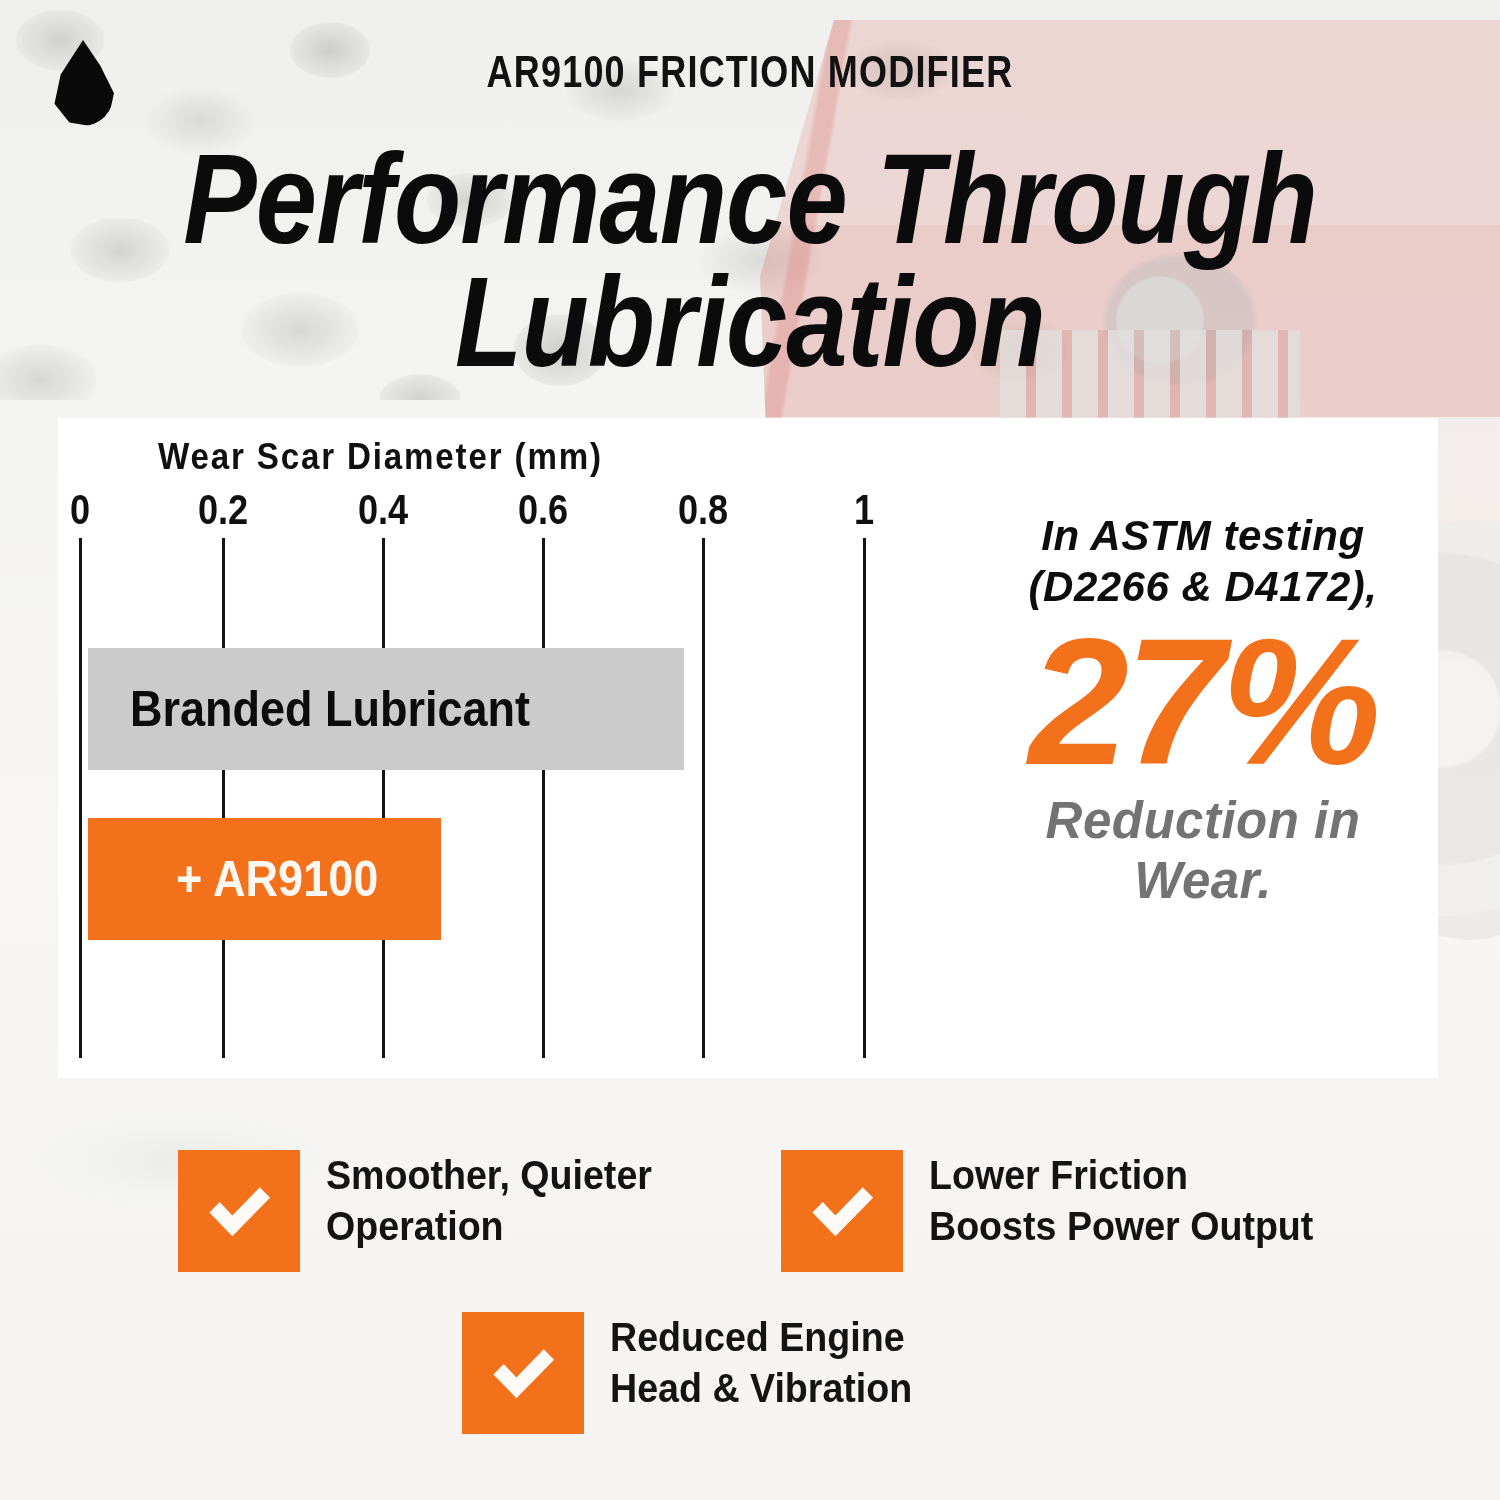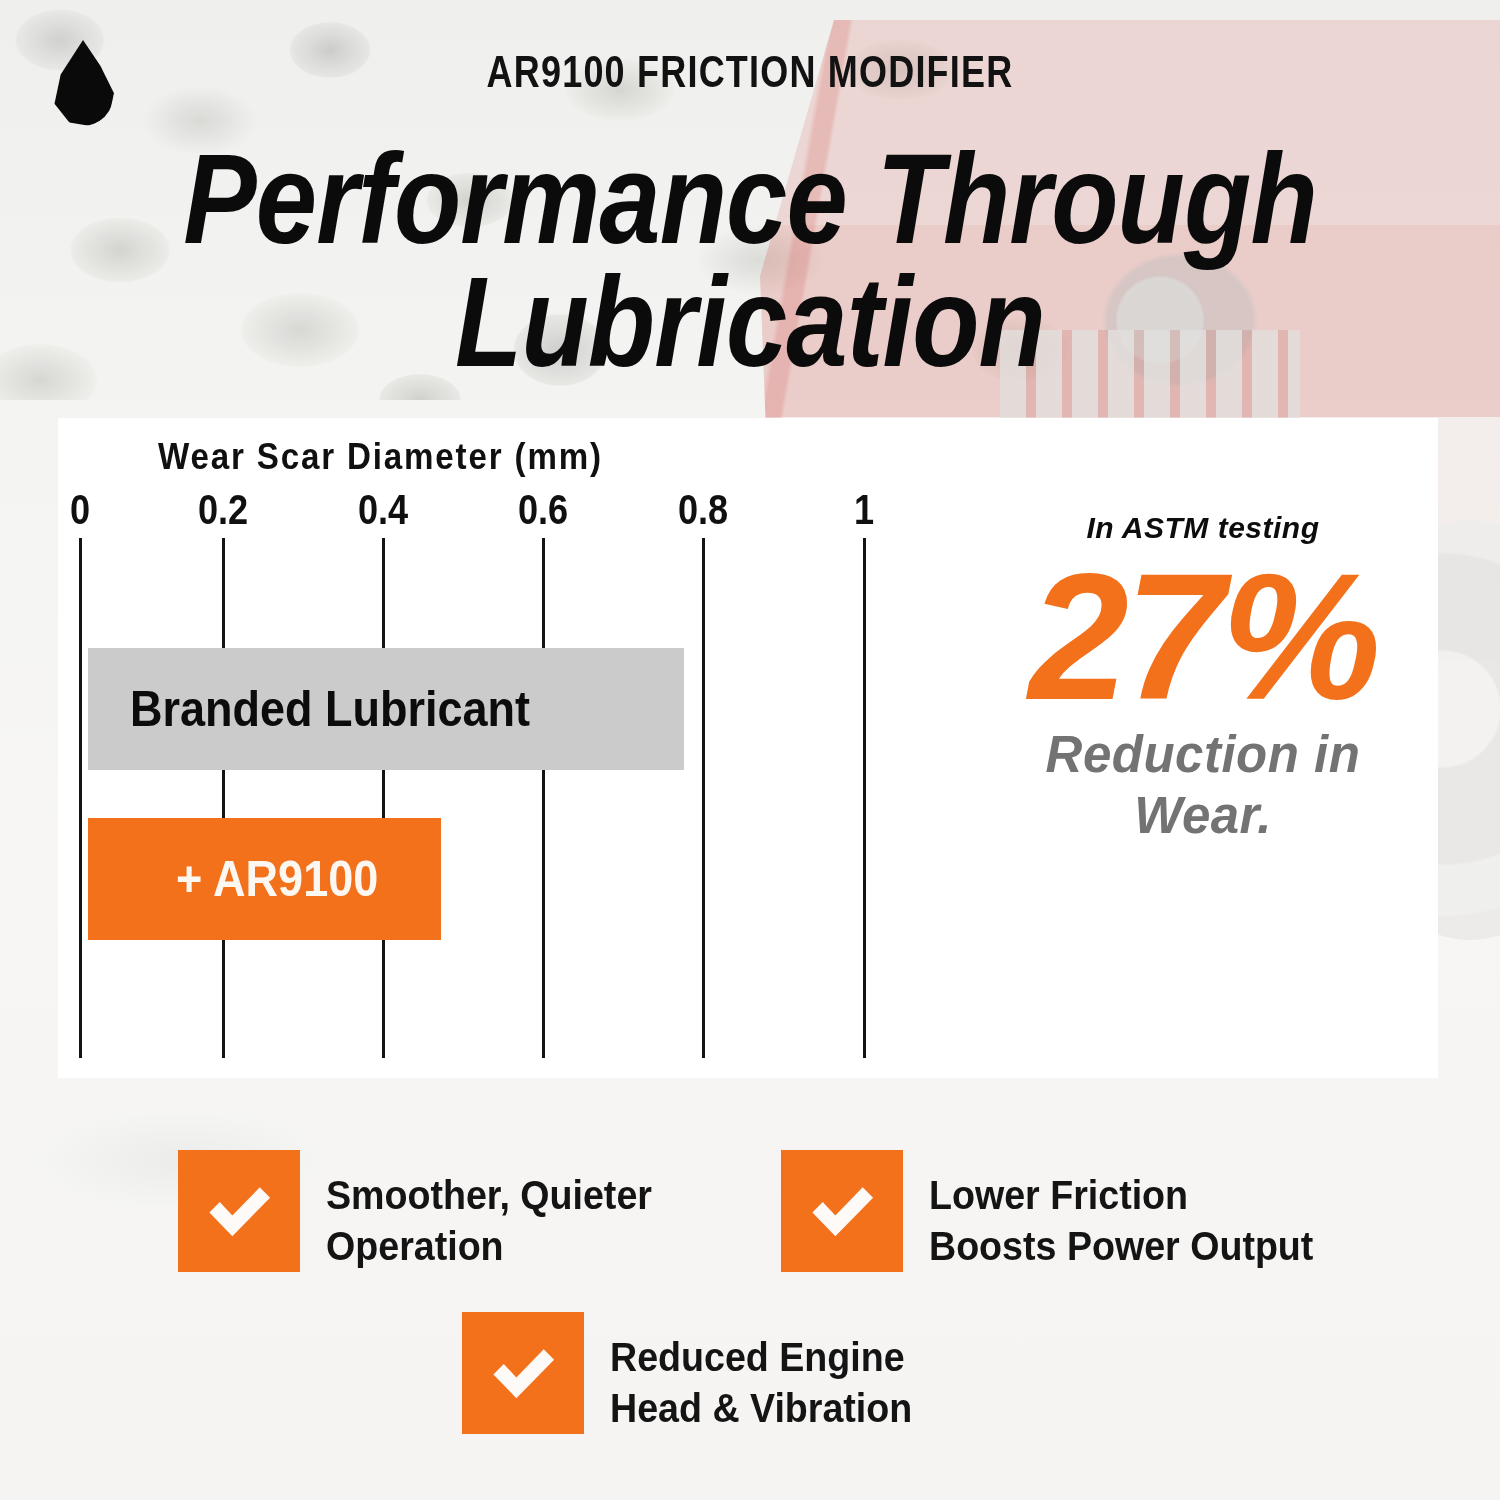--- a/index.html
+++ b/index.html
@@ -124,35 +124,35 @@
     font-weight:bold; white-space:nowrap;
     transform:scaleX(.90); transform-origin:left center;
     margin-left:42px;
   }
   .bar-gray .bar-label { font-size:50px; color:#0c0c0c; }
   .bar-orange .bar-label { font-size:50px; color:#fdf7f2; }
 
   
   .stat { position:absolute; left:930px; top:92px; width:430px; text-align:center; }
   .stat-line {
-    font-weight:bold; font-style:italic; font-size:30px; color:#0d0d0d;
+    font-weight:bold; font-style:italic; font-size:42px; color:#0d0d0d;
     line-height:1.22; white-space:nowrap; letter-spacing:.5px;
   }
   .stat-big {
     font-weight:bold; font-style:italic; font-size:180px; line-height:.96;
     letter-spacing:-4px; margin:4px 0 2px 0;
   }
   .stat-line2 {
     font-weight:bold; font-style:italic; font-size:51px; color:#737373;
     line-height:1.18; letter-spacing:.5px;
   }
 
   
   .benefits { position:absolute; left:0; top:1150px; width:1500px; z-index:4; }
-  .benefit { position:absolute; display:flex; align-items:flex-end; }
+  .benefit { position:absolute; display:flex; align-items:flex-start; }
   .chk {
     width:122px; height:122px; flex:0 0 122px;
     display:flex; align-items:center; justify-content:center;
   }
   .chk svg { width:74px; height:74px; display:block; }
   .benefit-text {
     margin-left:26px; font-weight:bold; font-size:40px; line-height:1.28;
     color:#141414; transform:scaleX(.94); transform-origin:left center;
     white-space:nowrap;
   }
@@ -201,20 +201,21 @@
   <div class="bar bar-gray" id="bar0" style="left: 22px; width: 595.84px; background: rgb(203, 203, 203);">
     <span class="bar-label" style="color: rgb(12, 12, 12);">Branded Lubricant</span>
   </div>
 
   <div class="bar bar-orange" id="bar1" style="left: 22px; width: 352.8px; background: rgb(244, 113, 28); padding-left: 46px;">
     <span class="bar-label" style="color: rgb(253, 247, 242);">+ AR9100</span>
   </div>
 
   <div class="stat">
     <div class="stat-line">In ASTM testing</div>
+    <div class="stat-line">(D2266 &amp; D4172),</div>
     <div class="stat-big" style="color:#F4711C">27%</div>
     <div class="stat-line2">Reduction in</div>
     <div class="stat-line2">Wear.</div>
   </div>
 </div>
 
 <div class="benefits">
 
   <div class="benefit b1">
     <div class="chk" style="background:#F4711C">

